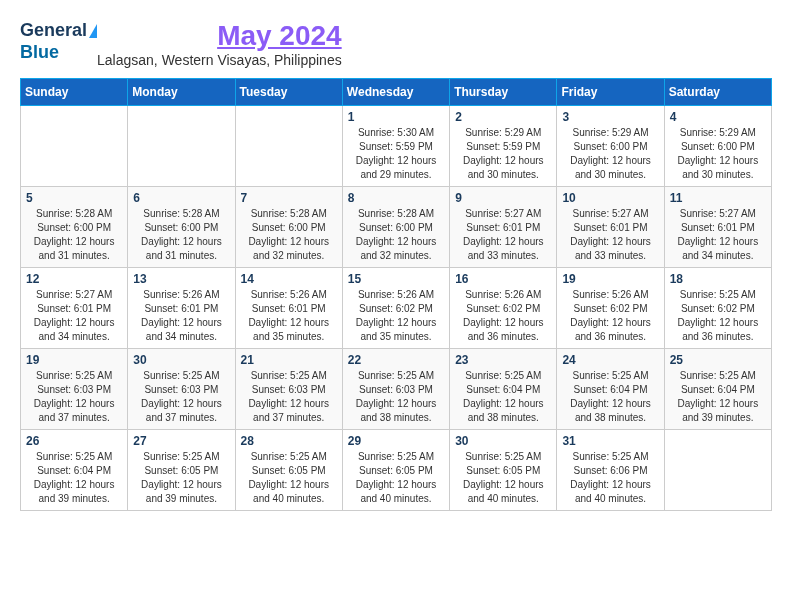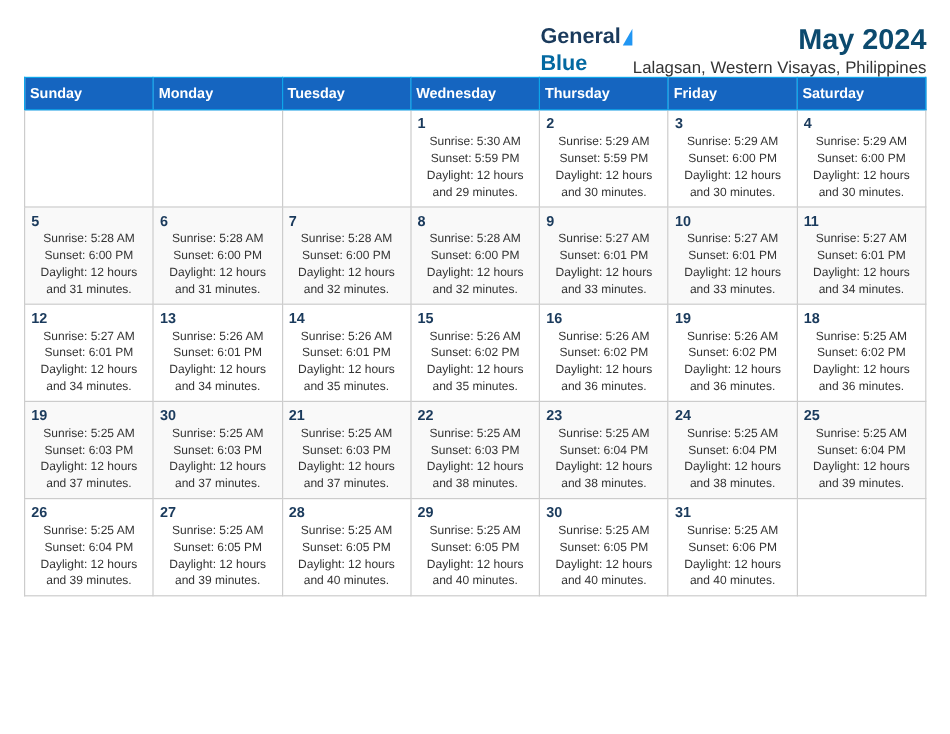--- a/index.html
+++ b/index.html
@@ -5,43 +5,45 @@
     * { box-sizing: border-box; margin: 0; padding: 0; }
     body {
       font-family: Arial, sans-serif;
       background: #fff;
       width: 792px;
       min-height: 612px;
       padding: 20px;
     }
     .header {
       display: flex;
-      justify-content: flex-end;
+      justify-content: flex-start;
       align-items: flex-start;
+      margin-bottom: 10px;
     }
     .logo {
       display: flex;
       align-items: center;
     }
     .logo-wrapper {
       display: flex;
       flex-direction: column;
       align-items: flex-start;
     }
     .logo-row {
       display: flex;
       align-items: center;
     }
     .title-area {
       text-align: right;
     }
     .month-title {
-      font-size: 24px;
+      font-size: 28px;
       font-weight: bold;
-      color: #0c4a6e;
+      color: #8b5cf6;
+      text-decoration: underline;
     }
     .location {
       font-size: 14px;
       color: #333;
     }
     .calendar-table {
       width: 100%;
       border-collapse: collapse;
       font-size: 11px;
     }

